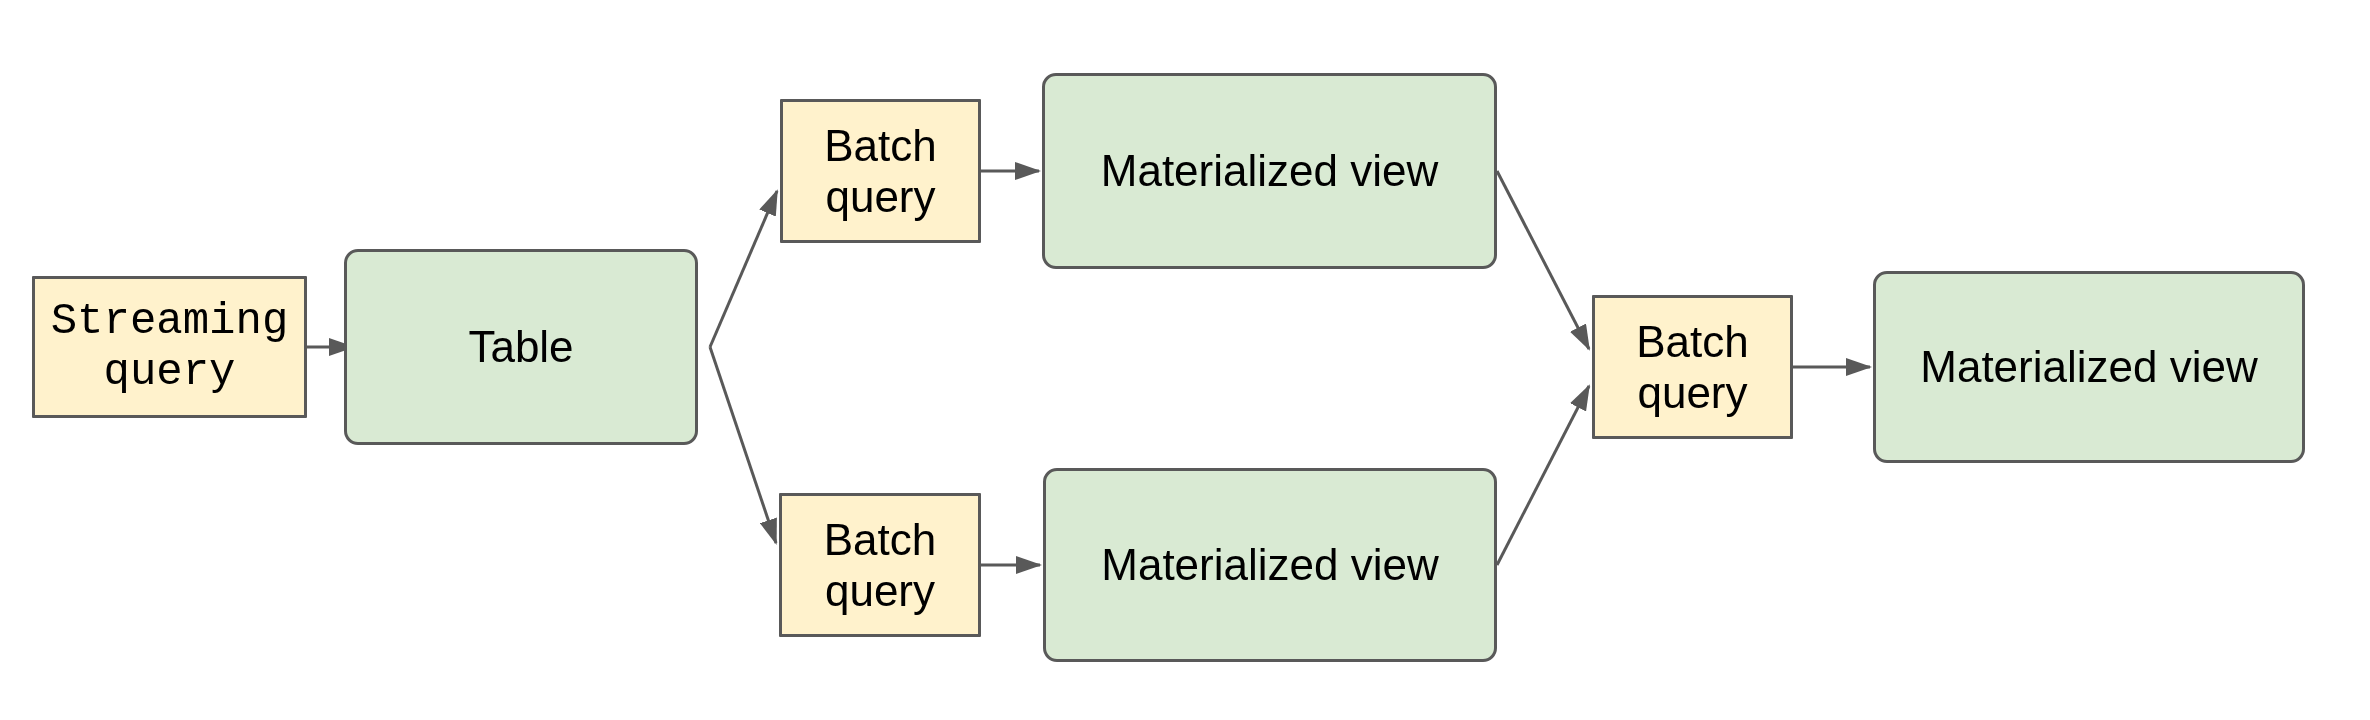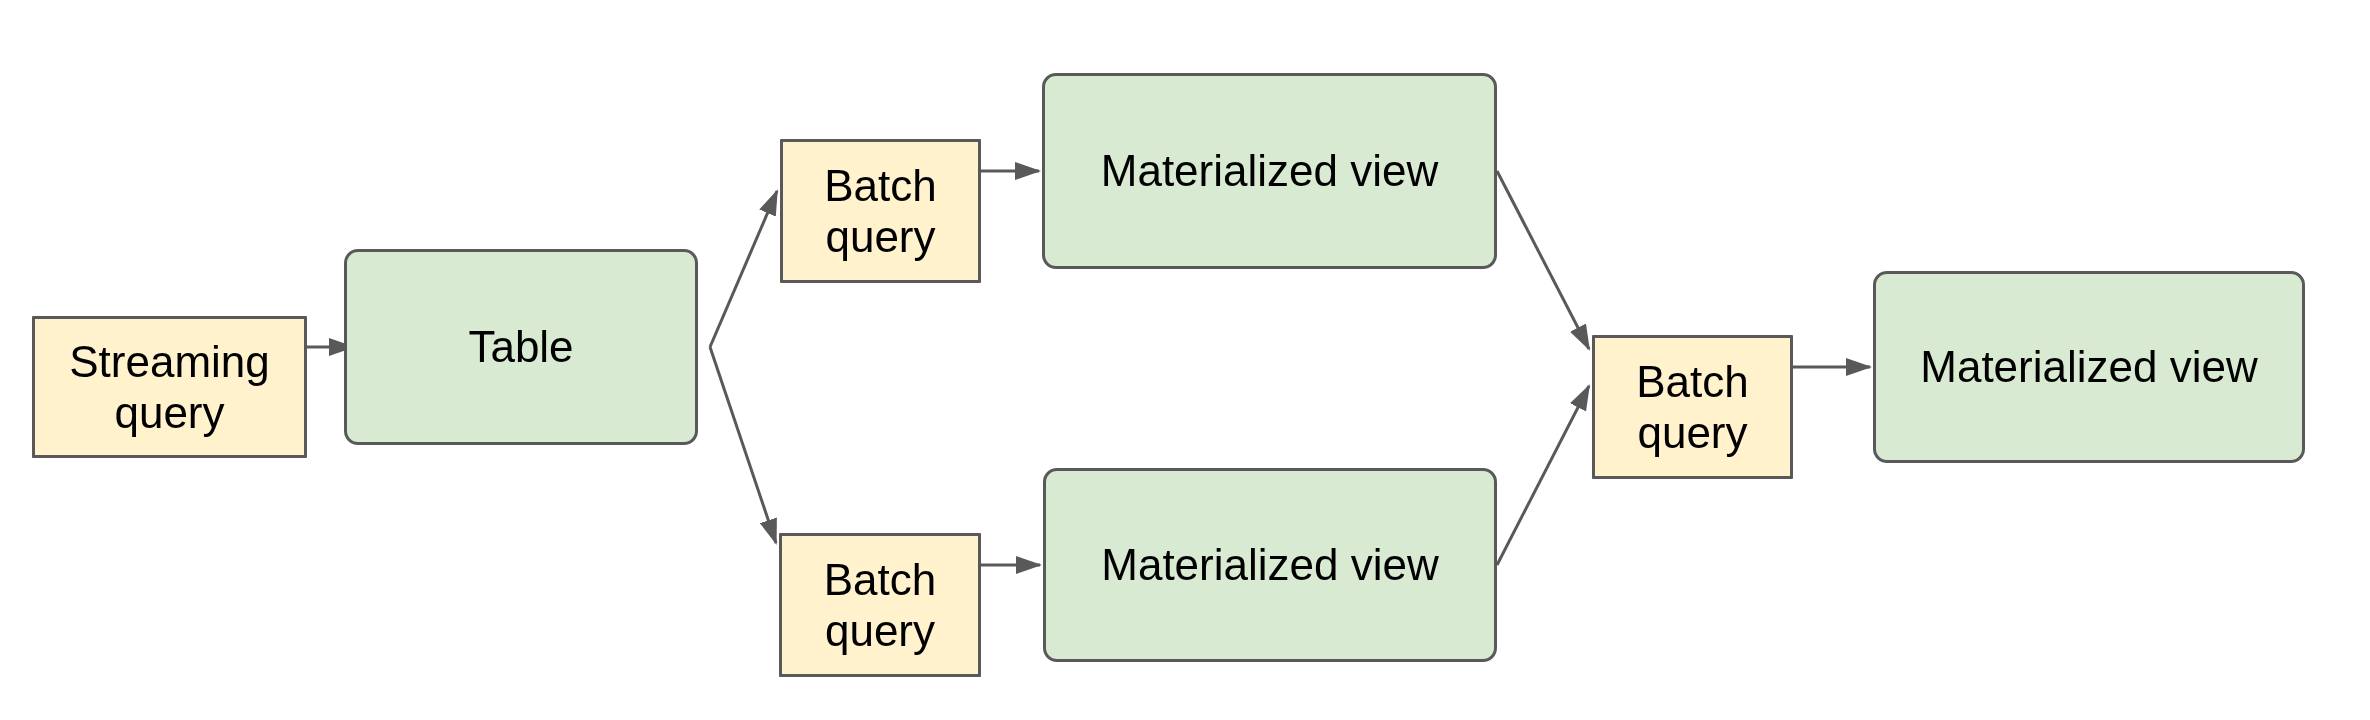--- a/index.html
+++ b/index.html
@@ -36,21 +36,20 @@
     font-size: 44px;
     line-height: 1.16;
     color: var(--text-color, #000000);
     white-space: normal;
   }
   .node.query {
     background: var(--query-fill, #fff2cc);
     border: 3px solid var(--shape-border, #595959);
     border-radius: 1px;
     padding: 0 14px;
-    margin-top: 40px;
   }
   .node.entity {
     background: var(--entity-fill, #d9ead3);
     border: 3px solid var(--shape-border, #595959);
     border-radius: 14px;
     padding: 0 10px;
   }
 </style>
 </head>
 <body>
@@ -67,21 +66,21 @@
         <line x1="710" y1="347" x2="777" y2="191" marker-end="url(#arrowhead)"></line>
         <line x1="710" y1="347" x2="776" y2="543" marker-end="url(#arrowhead)"></line>
         <line x1="981" y1="171" x2="1039" y2="171" marker-end="url(#arrowhead)"></line>
         <line x1="981" y1="565" x2="1040" y2="565" marker-end="url(#arrowhead)"></line>
         <line x1="1497" y1="171" x2="1589" y2="349" marker-end="url(#arrowhead)"></line>
         <line x1="1497" y1="565" x2="1589" y2="386" marker-end="url(#arrowhead)"></line>
         <line x1="1793" y1="367" x2="1870" y2="367" marker-end="url(#arrowhead)"></line>
       </g>
   </svg>
   <div id="node-layer">
-      <div class="node query" style="left: 32px; top: 276px; width: 275px; height: 142px;">
+      <div class="node query" style="left: 32px; top: 276px; width: 275px; height: 142px; font-family: Liberation Mono, monospace;">
         <span>Streaming query</span>
       </div>
       <div class="node entity" style="left: 344px; top: 249px; width: 354px; height: 196px;">
         <span>Table</span>
       </div>
       <div class="node query" style="left: 780px; top: 99px; width: 201px; height: 144px;">
         <span>Batch query</span>
       </div>
       <div class="node entity" style="left: 1042px; top: 73px; width: 455px; height: 196px;">
         <span>Materialized view</span>

